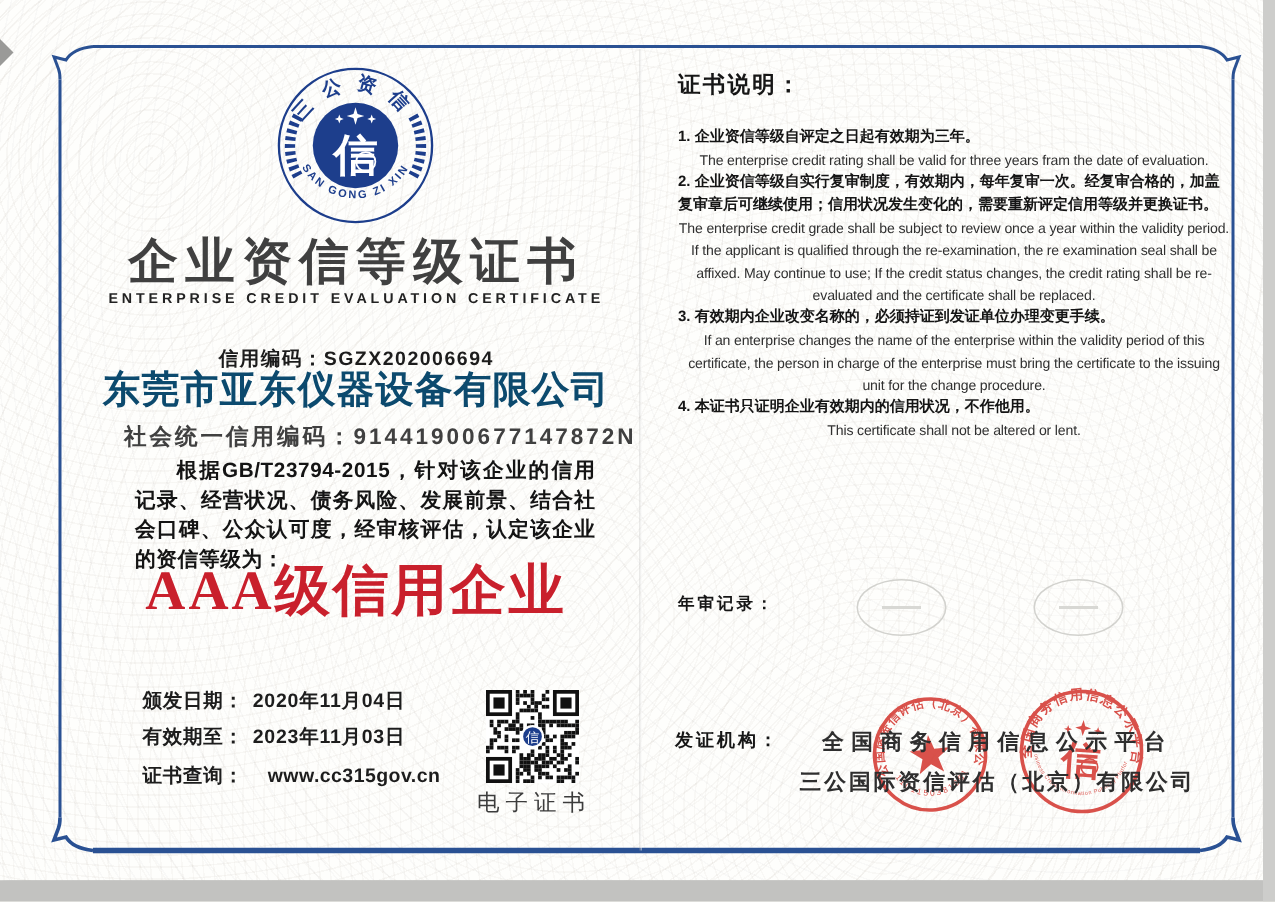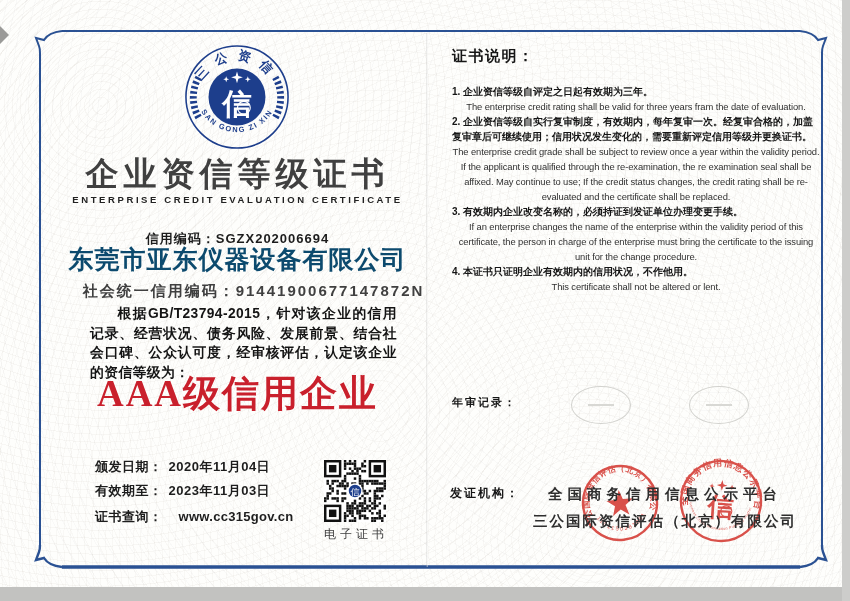--- a/index.html
+++ b/index.html
@@ -35,21 +35,21 @@
   .company{left:40px;top:243px;width:395px;font-size:25px;font-weight:bold;color:#0c4a6e;letter-spacing:1px;white-space:nowrap;}
   .uscc{left:40px;top:282px;width:395px;font-size:15px;font-weight:bold;color:#404040;letter-spacing:2px;padding-left:16px;}
   .statement{left:90px;top:304px;width:307px;font-size:13.8px;line-height:19.5px;font-weight:600;
     color:#141414;text-align:justify;text-indent:2em;letter-spacing:.4px;}
   .rating{left:60px;top:369px;width:355px;font-family:"Liberation Serif","DejaVu Serif",serif;
     font-weight:bold;font-size:37px;letter-spacing:2px;color:#c9202c;white-space:nowrap;}
   .daterow{font-size:13px;font-weight:bold;color:#1d1d1d;letter-spacing:.5px;white-space:nowrap;}
   .daterow .val{margin-left:6px;}
   .query-url{font-weight:600;margin-left:16px;letter-spacing:.3px;}
   .qr-caption{left:318px;top:526px;width:76px;font-family:"Liberation Serif","DejaVu Serif",serif;
-    font-size:12px;letter-spacing:4px;color:#3c3c3c;}
+    font-size:15px;letter-spacing:4px;color:#3c3c3c;}
 
   
   .expl-head{left:452px;top:47px;font-size:15px;font-weight:bold;color:#161616;letter-spacing:1.5px;}
   .expl{left:452px;top:84px;width:368px;}
   .expl .zh{font-size:10px;font-weight:600;color:#151515;line-height:15px;}
   .expl .en{font-family:Liberation Sans, sans-serif;font-size:9.4px;
     letter-spacing:-0.1px;color:#303030;line-height:15px;text-align:center;}
   .annual-label{left:452px;top:395px;font-size:11px;font-weight:bold;color:#161616;letter-spacing:2px;}
   .stamp-oval{border:1px solid #d2d2ce;border-radius:50%;display:flex;align-items:center;justify-content:center;}
   .stamp-oval .micro{width:26px;height:2px;background:#d8d8d4;}

